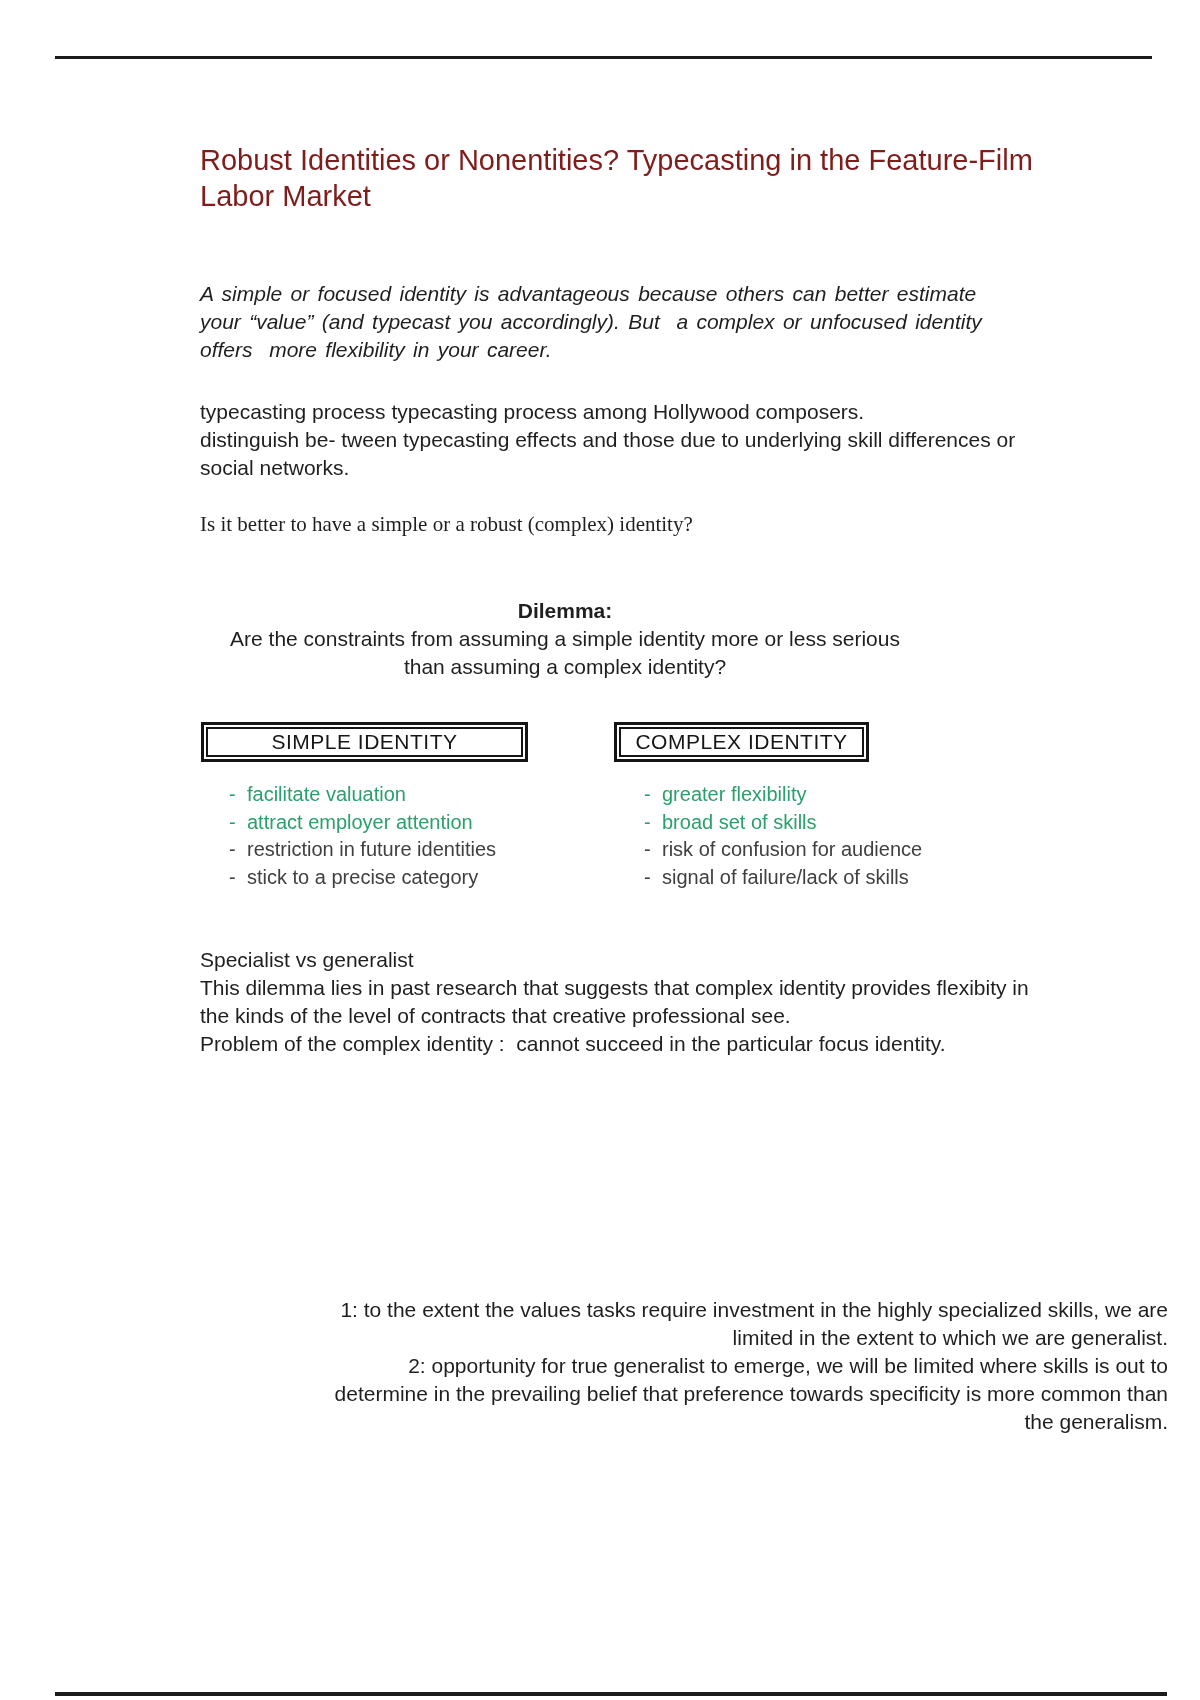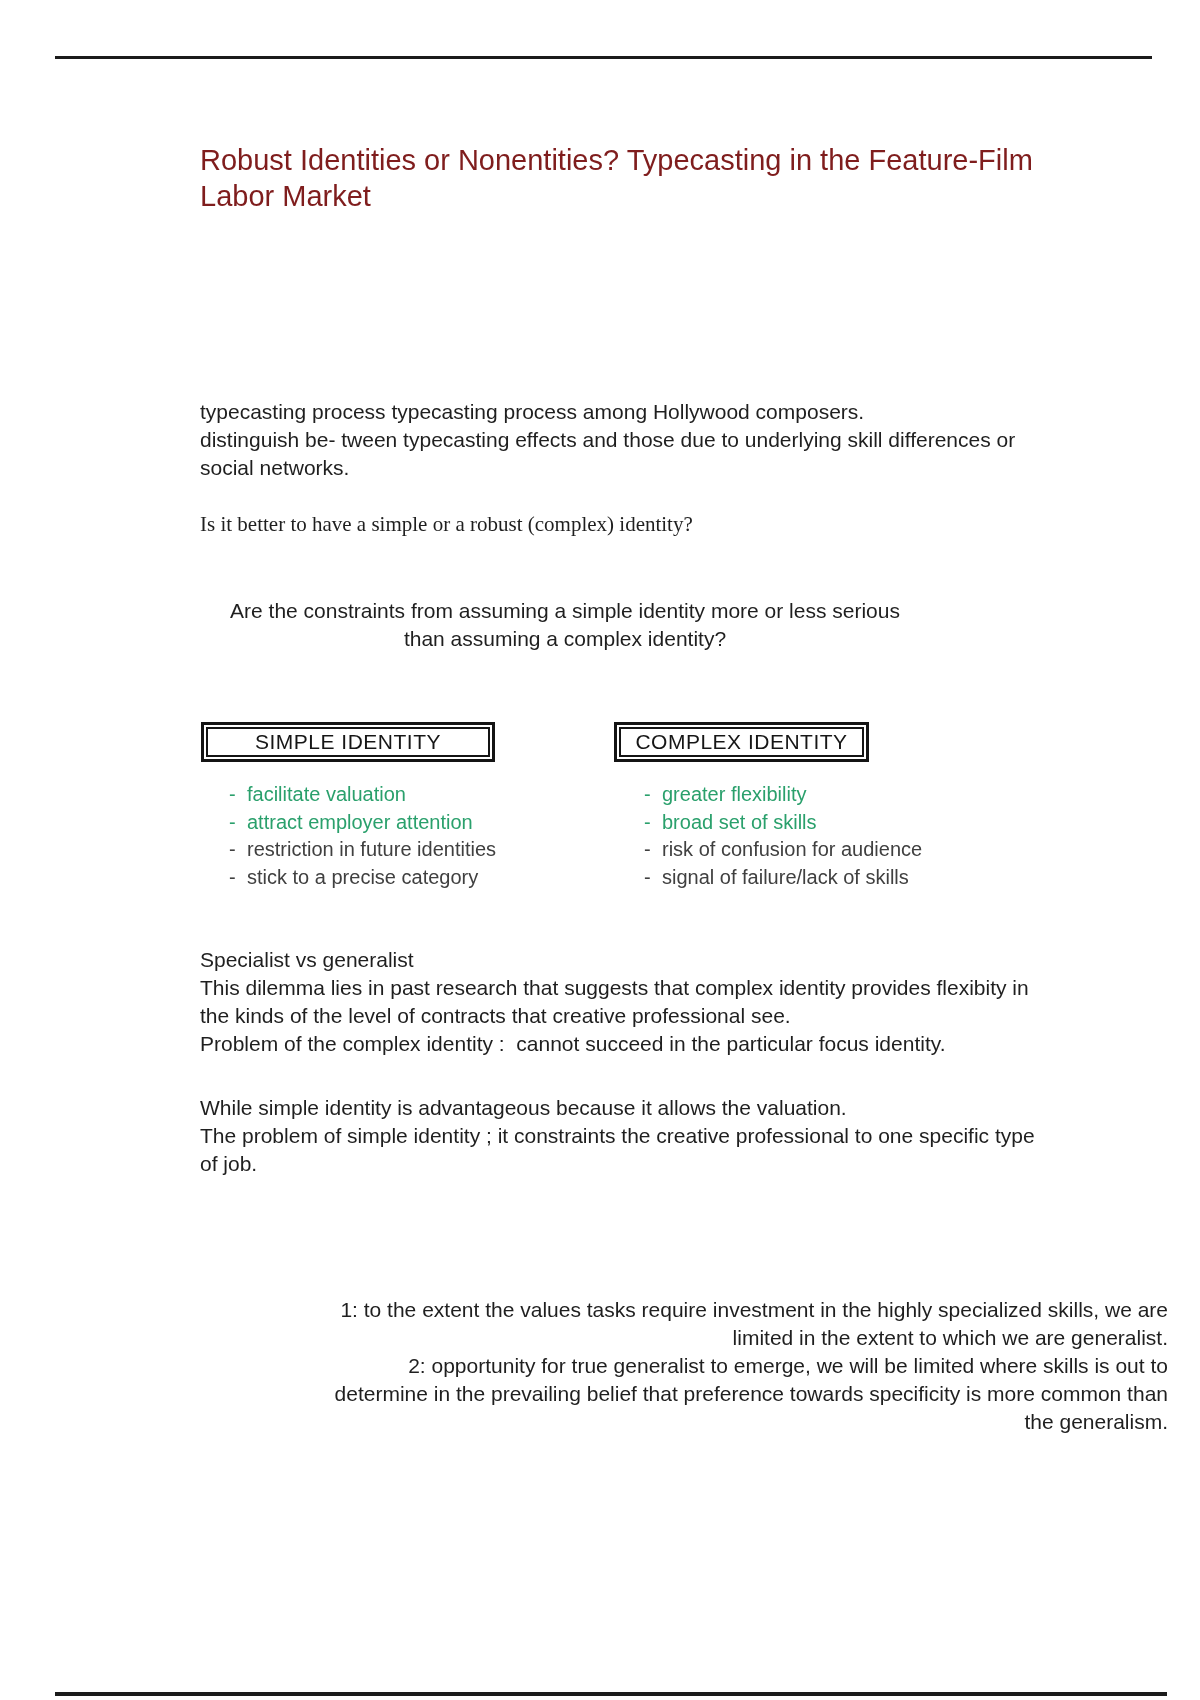--- a/index.html
+++ b/index.html
@@ -54,21 +54,21 @@
     font-size: 21px; line-height: 28px;
   }
 
   .idbox {
     position: absolute;
     top: 722px; height: 40px;
     border: 3px solid #141414;
     box-sizing: border-box;
     background: #ffffff;
   }
-  .idbox-simple  { left: 201px; width: 294px; }
+  .idbox-simple  { left: 201px; width: 327px; }
   .idbox-complex { left: 614px; width: 255px; }
   .idbox-inner {
     margin: 2px;
     border: 2px solid #141414;
     height: 26px; line-height: 26px;
     text-align: center;
     font-size: 21px;
     letter-spacing: 0.5px;
     color: #161616;
   }
@@ -95,28 +95,32 @@
 </head>
 <body>
 
 <div class="page">
 
   <div class="rule rule-top"></div>
 
   <div class="blk title">Robust Identities or Nonentities? Typecasting in the Feature-Film
 Labor Market</div>
 
+  <div class="blk abstract">A simple or focused identity is advantageous because others can better estimate
+your “value” (and typecast you accordingly). But  a complex or unfocused identity
+offers  more flexibility in your career.</div>
 
   <div class="blk p-intro">typecasting process typecasting process among Hollywood composers.
 distinguish be- tween typecasting effects and those due to underlying skill differences or
 social networks.</div>
 
   <div class="blk p-question">Is it better to have a simple or a robust (complex) identity?</div>
 
   <div class="dilemma">
+    <div class="dilemma-heading">Dilemma:</div>
     <div class="dilemma-text">Are the constraints from assuming a simple identity more or less serious
 than assuming a complex identity?</div>
   </div>
 
   <div class="idbox idbox-simple">
     <div class="idbox-inner">SIMPLE IDENTITY</div>
   </div>
 
   <div class="idbox idbox-complex">
     <div class="idbox-inner">COMPLEX IDENTITY</div>
@@ -134,23 +138,20 @@
     <div class="li pro"><span class="dash">-</span><span>broad set of skills</span></div>
     <div class="li con"><span class="dash">-</span><span>risk of confusion for audience</span></div>
     <div class="li con"><span class="dash">-</span><span>signal of failure/lack of skills</span></div>
   </div>
 
   <div class="blk p-specialist">Specialist vs generalist
 This dilemma lies in past research that suggests that complex identity provides flexibity in
 the kinds of the level of contracts that creative professional see.
 Problem of the complex identity :  cannot succeed in the particular focus identity.</div>
 
-  <div class="blk p-simple">While simple identity is advantageous because it allows the valuation.
-The problem of simple identity ; it constraints the creative professional to one specific type
-of job.</div>
 
 
   <div class="blk p-factors">1: to the extent the values tasks require investment in the highly specialized skills, we are
 limited in the extent to which we are generalist.
 2: opportunity for true generalist to emerge, we will be limited where skills is out to
 determine in the prevailing belief that preference towards specificity is more common than
 the generalism.</div>
 
   <div class="rule rule-bottom"></div>
 

